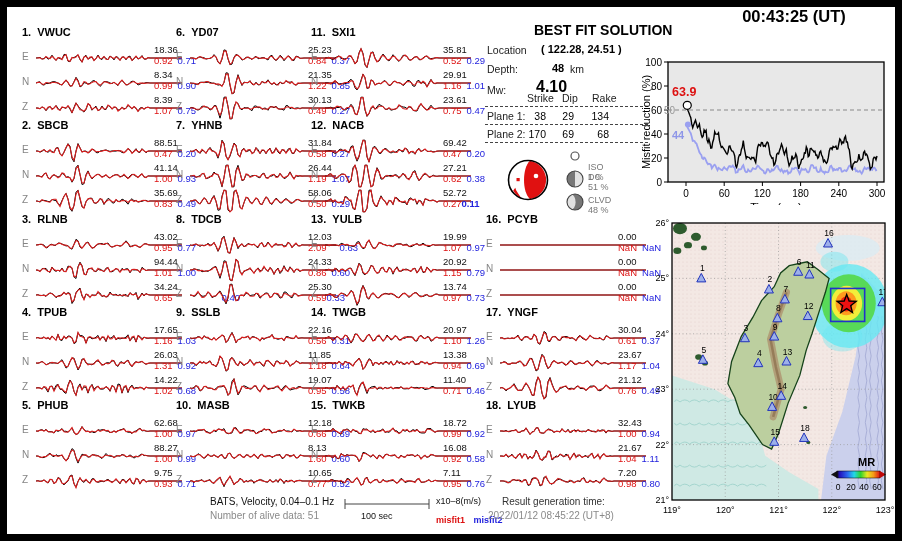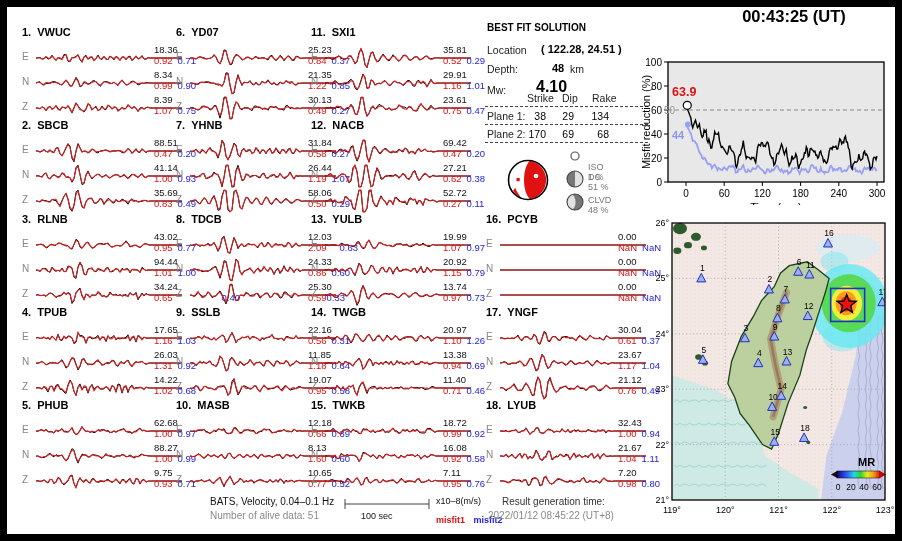--- a/index.html
+++ b/index.html
@@ -11,21 +11,21 @@
   .st{position:absolute;width:168px;height:96px;}
   .st-h{position:absolute;left:0;top:0;font-size:11px;font-weight:bold;color:#000;white-space:nowrap;}
   .crow{position:absolute;left:0;height:24px;width:168px;}
   .cl{position:absolute;left:0;top:5px;font-size:10px;color:#858585;}
   .wv{position:absolute;left:14px;top:0;}
   .vals{position:absolute;left:132px;top:-2px;font-size:9.5px;white-space:nowrap;line-height:11px;}
   .amp{color:#111;}
   .m1{color:#dd1111;}
   .m2{color:#2222dd;}
   
-  .sol-title{font-size:10px;font-weight:bold;color:#000;}
+  .sol-title{font-size:14px;font-weight:bold;color:#000;margin-left:47px;}
   .sol-lab{font-size:10.5px;color:#222;}
   .sol-val{font-size:11px;font-weight:bold;color:#000;}
   .sol-big{font-size:16px;font-weight:bold;color:#000;}
   .dashline{position:absolute;border-top:1.5px dashed #444;width:163px;left:485px;}
   .thdr{font-size:10.5px;color:#222;}
   .tnum{font-size:10.5px;color:#000;position:absolute;text-align:right;}
   .dec-lab{font-size:9px;color:#777;line-height:10px;}
   
   #evtitle{position:absolute;left:688px;top:6px;width:212px;text-align:center;font-weight:bold;font-size:16.5px;color:#000;line-height:21px;}
   
@@ -462,21 +462,21 @@
           </div>
         </div>
         <div class="crow" style="top:70px;">
           <div class="cl">Z</div>
           <svg width="150" height="24" class="wv">
             <path d="M0,12.0 L2,12.2 L4,11.0 L6,9.8 L8,13.7 L10,10.8 L12,13.0 L14,14.0 L16,12.9 L18,14.8 L20,7.7 L22,8.1 L24,11.3 L26,12.2 L28,19.5 L30,20.6 L32,9.6 L34,1.2 L36,1.2 L38,22.8 L40,22.8 L42,19.4 L44,1.2 L46,1.2 L48,12.8 L50,16.8 L52,17.6 L54,11.7 L56,6.8 L58,10.5 L60,12.4 L62,15.7 L64,11.7 L66,11.9 L68,15.6 L70,8.8 L72,8.8 L74,11.2 L76,12.8 L78,13.6 L80,13.2 L82,15.9 L84,9.9 L86,8.8 L88,11.1 L90,10.4 L92,15.3 L94,11.3 L96,12.1 L98,16.3 L100,9.8 L102,10.5 L104,11.8 L106,11.4 L108,11.1 L110,12.0 L112,13.1 L114,12.0 L146,12" fill="none" stroke="#000" stroke-width="1"></path>
             <path d="M0,12.0 L2,12.2 L4,11.1 L6,9.9 L8,13.0 L10,11.0 L12,13.3 L14,13.4 L16,13.0 L18,14.8 L20,8.1 L22,9.1 L24,10.9 L26,11.1 L28,18.8 L30,20.1 L32,11.0 L34,1.2 L36,1.2 L38,22.8 L40,22.8 L42,18.9 L44,3.2 L46,1.2 L48,12.0 L50,16.0 L52,16.9 L54,11.8 L56,7.9 L58,10.3 L60,12.2 L62,16.0 L64,11.4 L66,11.8 L68,15.1 L70,8.3 L72,9.7 L74,12.2 L76,12.6 L78,13.1 L80,12.0 L82,15.2 L84,11.3 L86,9.7 L88,11.2 L90,10.0 L92,14.0 L94,11.3 L96,13.0 L98,16.2 L100,10.1 L102,10.3 L104,11.2 L106,11.8 L108,11.1 L110,11.7 L112,13.1 L114,12.0 L146,12" fill="none" stroke="#d81f1f" stroke-width="1.1"></path>
           </svg>
           <div class="vals">
             <div class="amp">52.72</div>
-            <div><span class="m1">0.27</span><span class="m2" style="margin-left: 5px;">0.11</span></div>
+            <div><span class="m1">0.27</span><span class="m2" style=" font-weight: bold;">0.11</span></div>
           </div>
         </div>
       </div>
       <div class="st" style="left:311px;top:213px;">
         <div class="st-h"><span>13.</span><span style="margin-left: 6px;">YULB</span></div>
         <div class="crow" style="top:20px;">
           <div class="cl">E</div>
           <svg width="150" height="24" class="wv">
             <path d="M0,12.0 L2,12.0 L4,12.8 L6,12.3 L8,12.2 L10,12.0 L12,12.4 L14,12.4 L16,10.3 L18,10.8 L20,12.4 L22,12.0 L24,12.5 L26,12.9 L28,13.5 L30,13.0 L32,9.1 L34,8.7 L36,13.1 L38,15.8 L40,14.7 L42,9.5 L44,7.3 L46,11.5 L48,14.8 L50,15.2 L52,13.2 L54,9.8 L56,9.9 L58,11.2 L60,11.8 L62,12.9 L64,12.2 L66,12.5 L68,13.9 L70,12.5 L72,11.2 L74,10.8 L76,10.8 L78,12.3 L80,11.5 L82,11.2 L84,13.5 L86,13.7 L88,12.8 L90,11.5 L92,10.6 L94,12.3 L96,11.7 L98,10.2 L100,11.7 L102,13.0 L104,13.6 L106,12.7 L108,11.4 L110,12.2 L112,12.1 L114,12.0 L146,12" fill="none" stroke="#000" stroke-width="1"></path>
             <path d="M0,12.0 L2,12.0 L4,12.4 L6,12.1 L8,12.2 L10,11.8 L12,12.1 L14,12.9 L16,11.5 L18,11.3 L20,11.7 L22,11.4 L24,12.3 L26,12.5 L28,12.7 L30,13.0 L32,10.4 L34,9.9 L36,12.8 L38,14.8 L40,14.3 L42,9.6 L44,7.1 L46,11.2 L48,15.1 L50,15.7 L52,13.0 L54,9.5 L56,10.1 L58,11.5 L60,11.6 L62,12.5 L64,12.5 L66,13.1 L68,13.6 L70,11.6 L72,10.9 L74,11.2 L76,11.1 L78,12.2 L80,11.9 L82,12.1 L84,13.5 L86,12.7 L88,11.9 L90,11.5 L92,10.9 L94,12.2 L96,12.1 L98,11.3 L100,12.3 L102,12.4 L104,12.6 L106,12.5 L108,11.5 L110,12.0 L112,12.1 L114,12.0 L146,12" fill="none" stroke="#d81f1f" stroke-width="1.1"></path>

